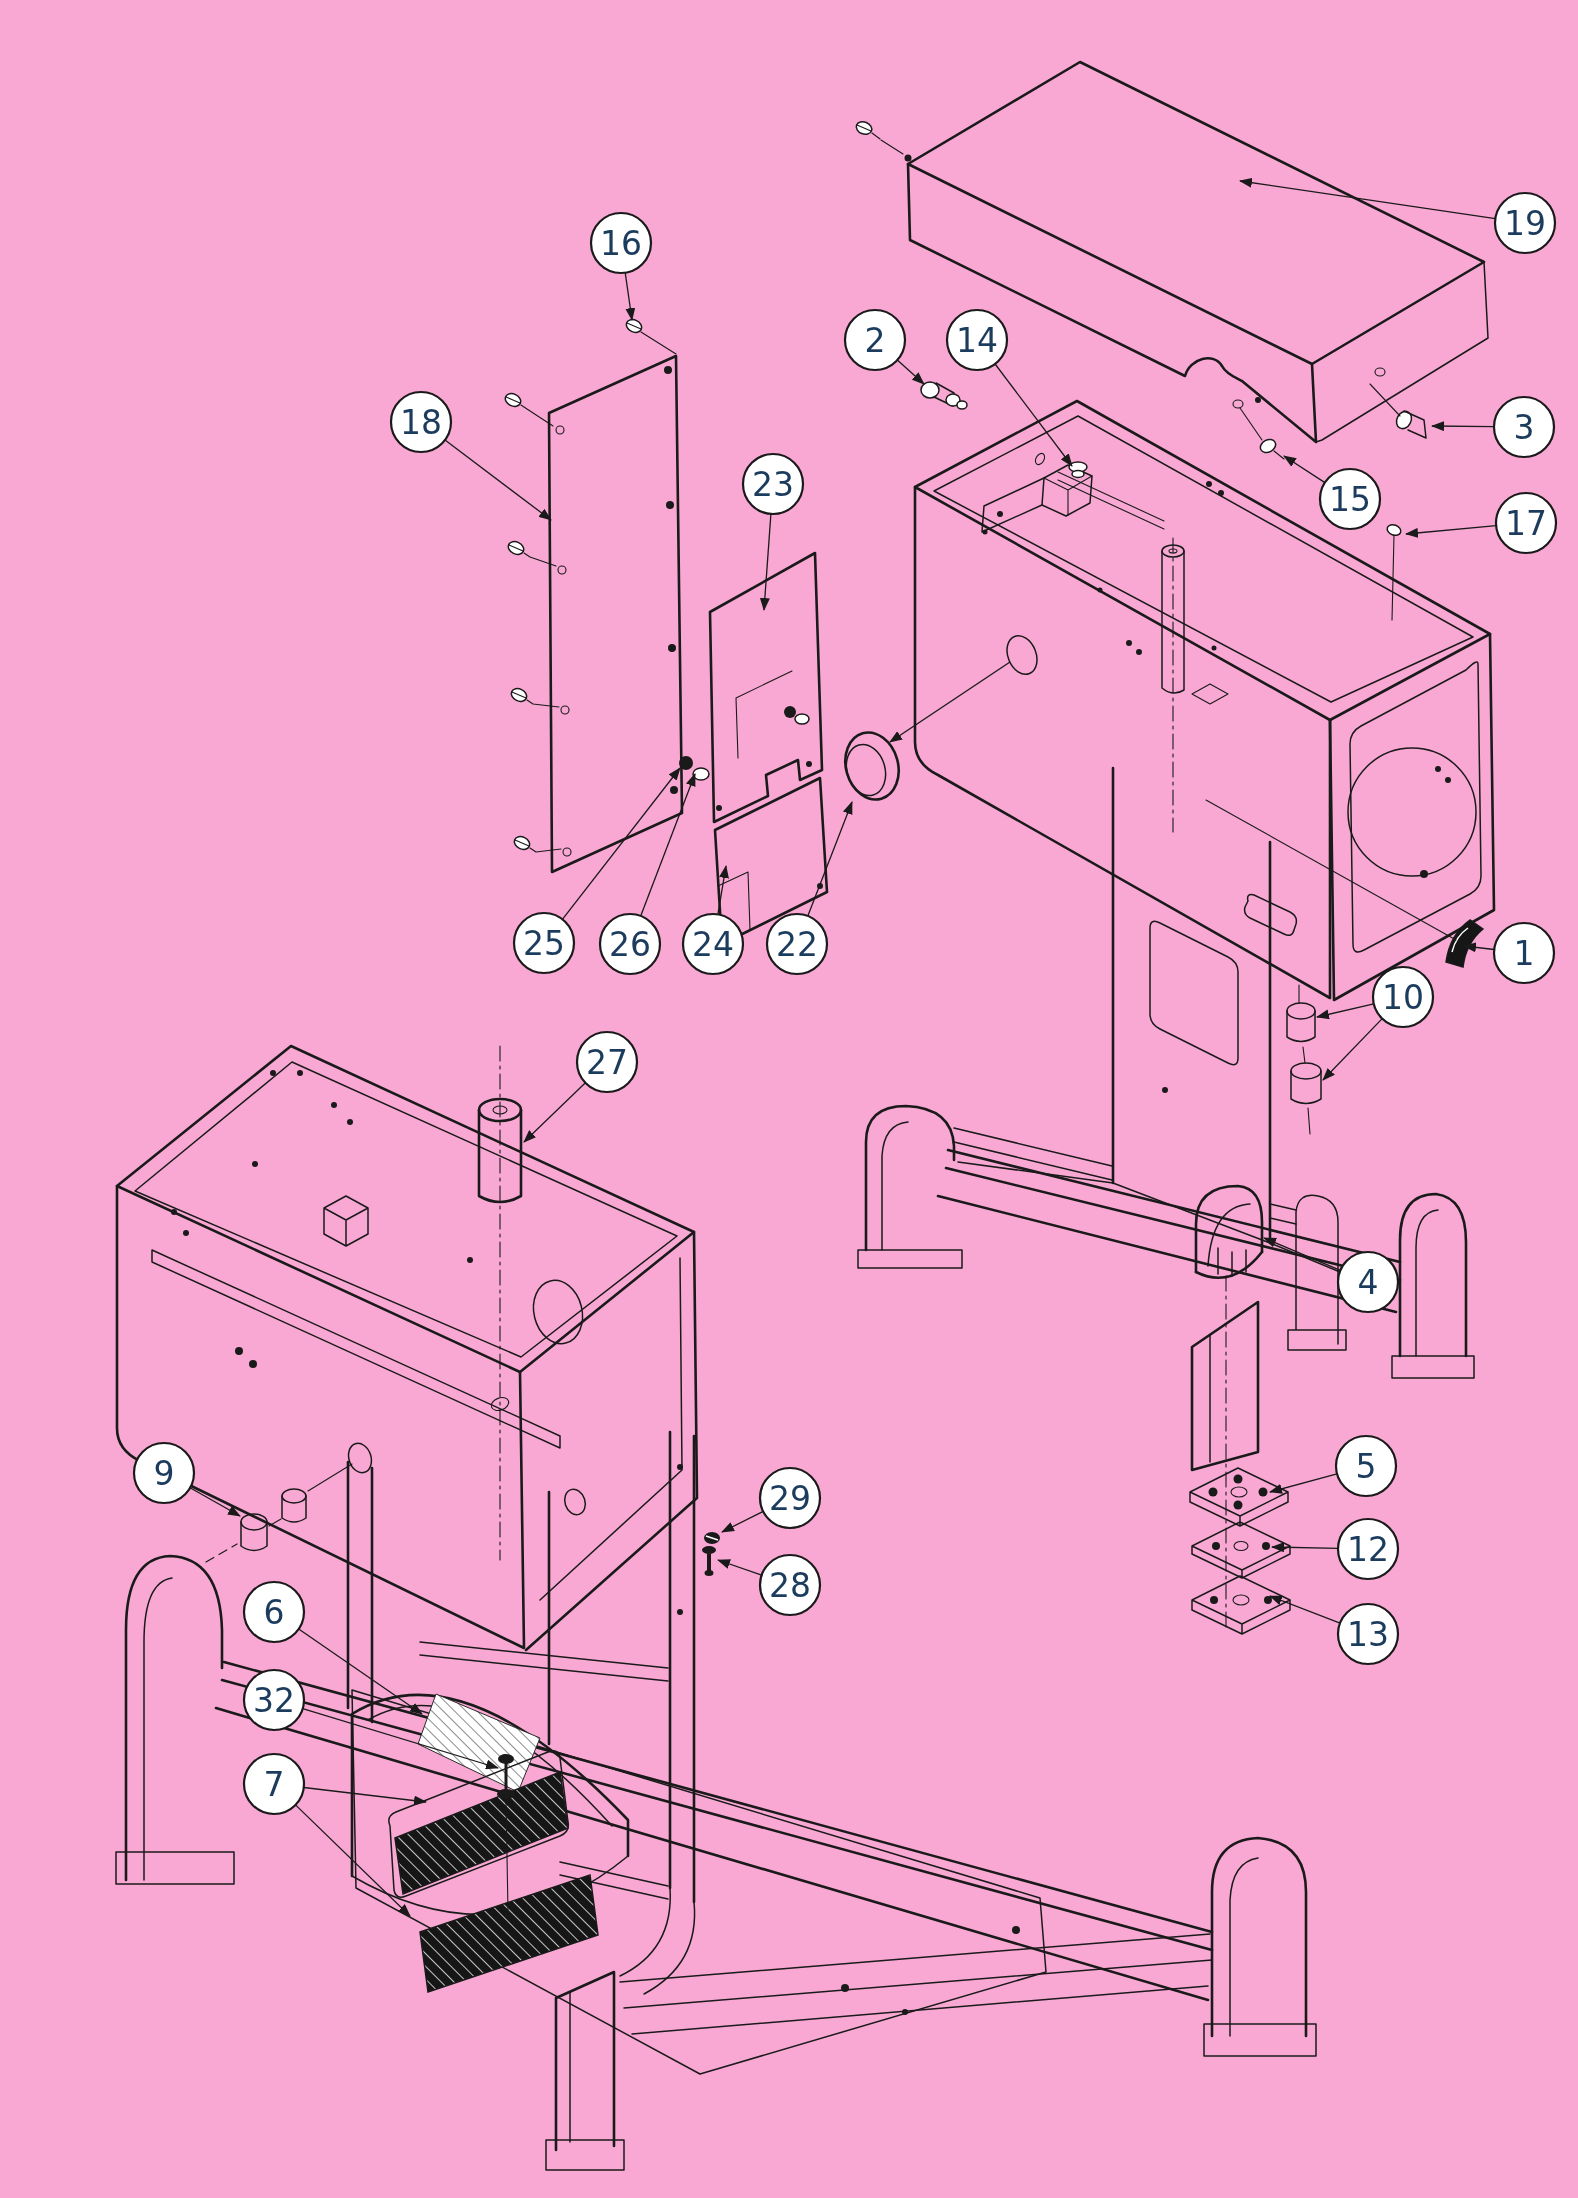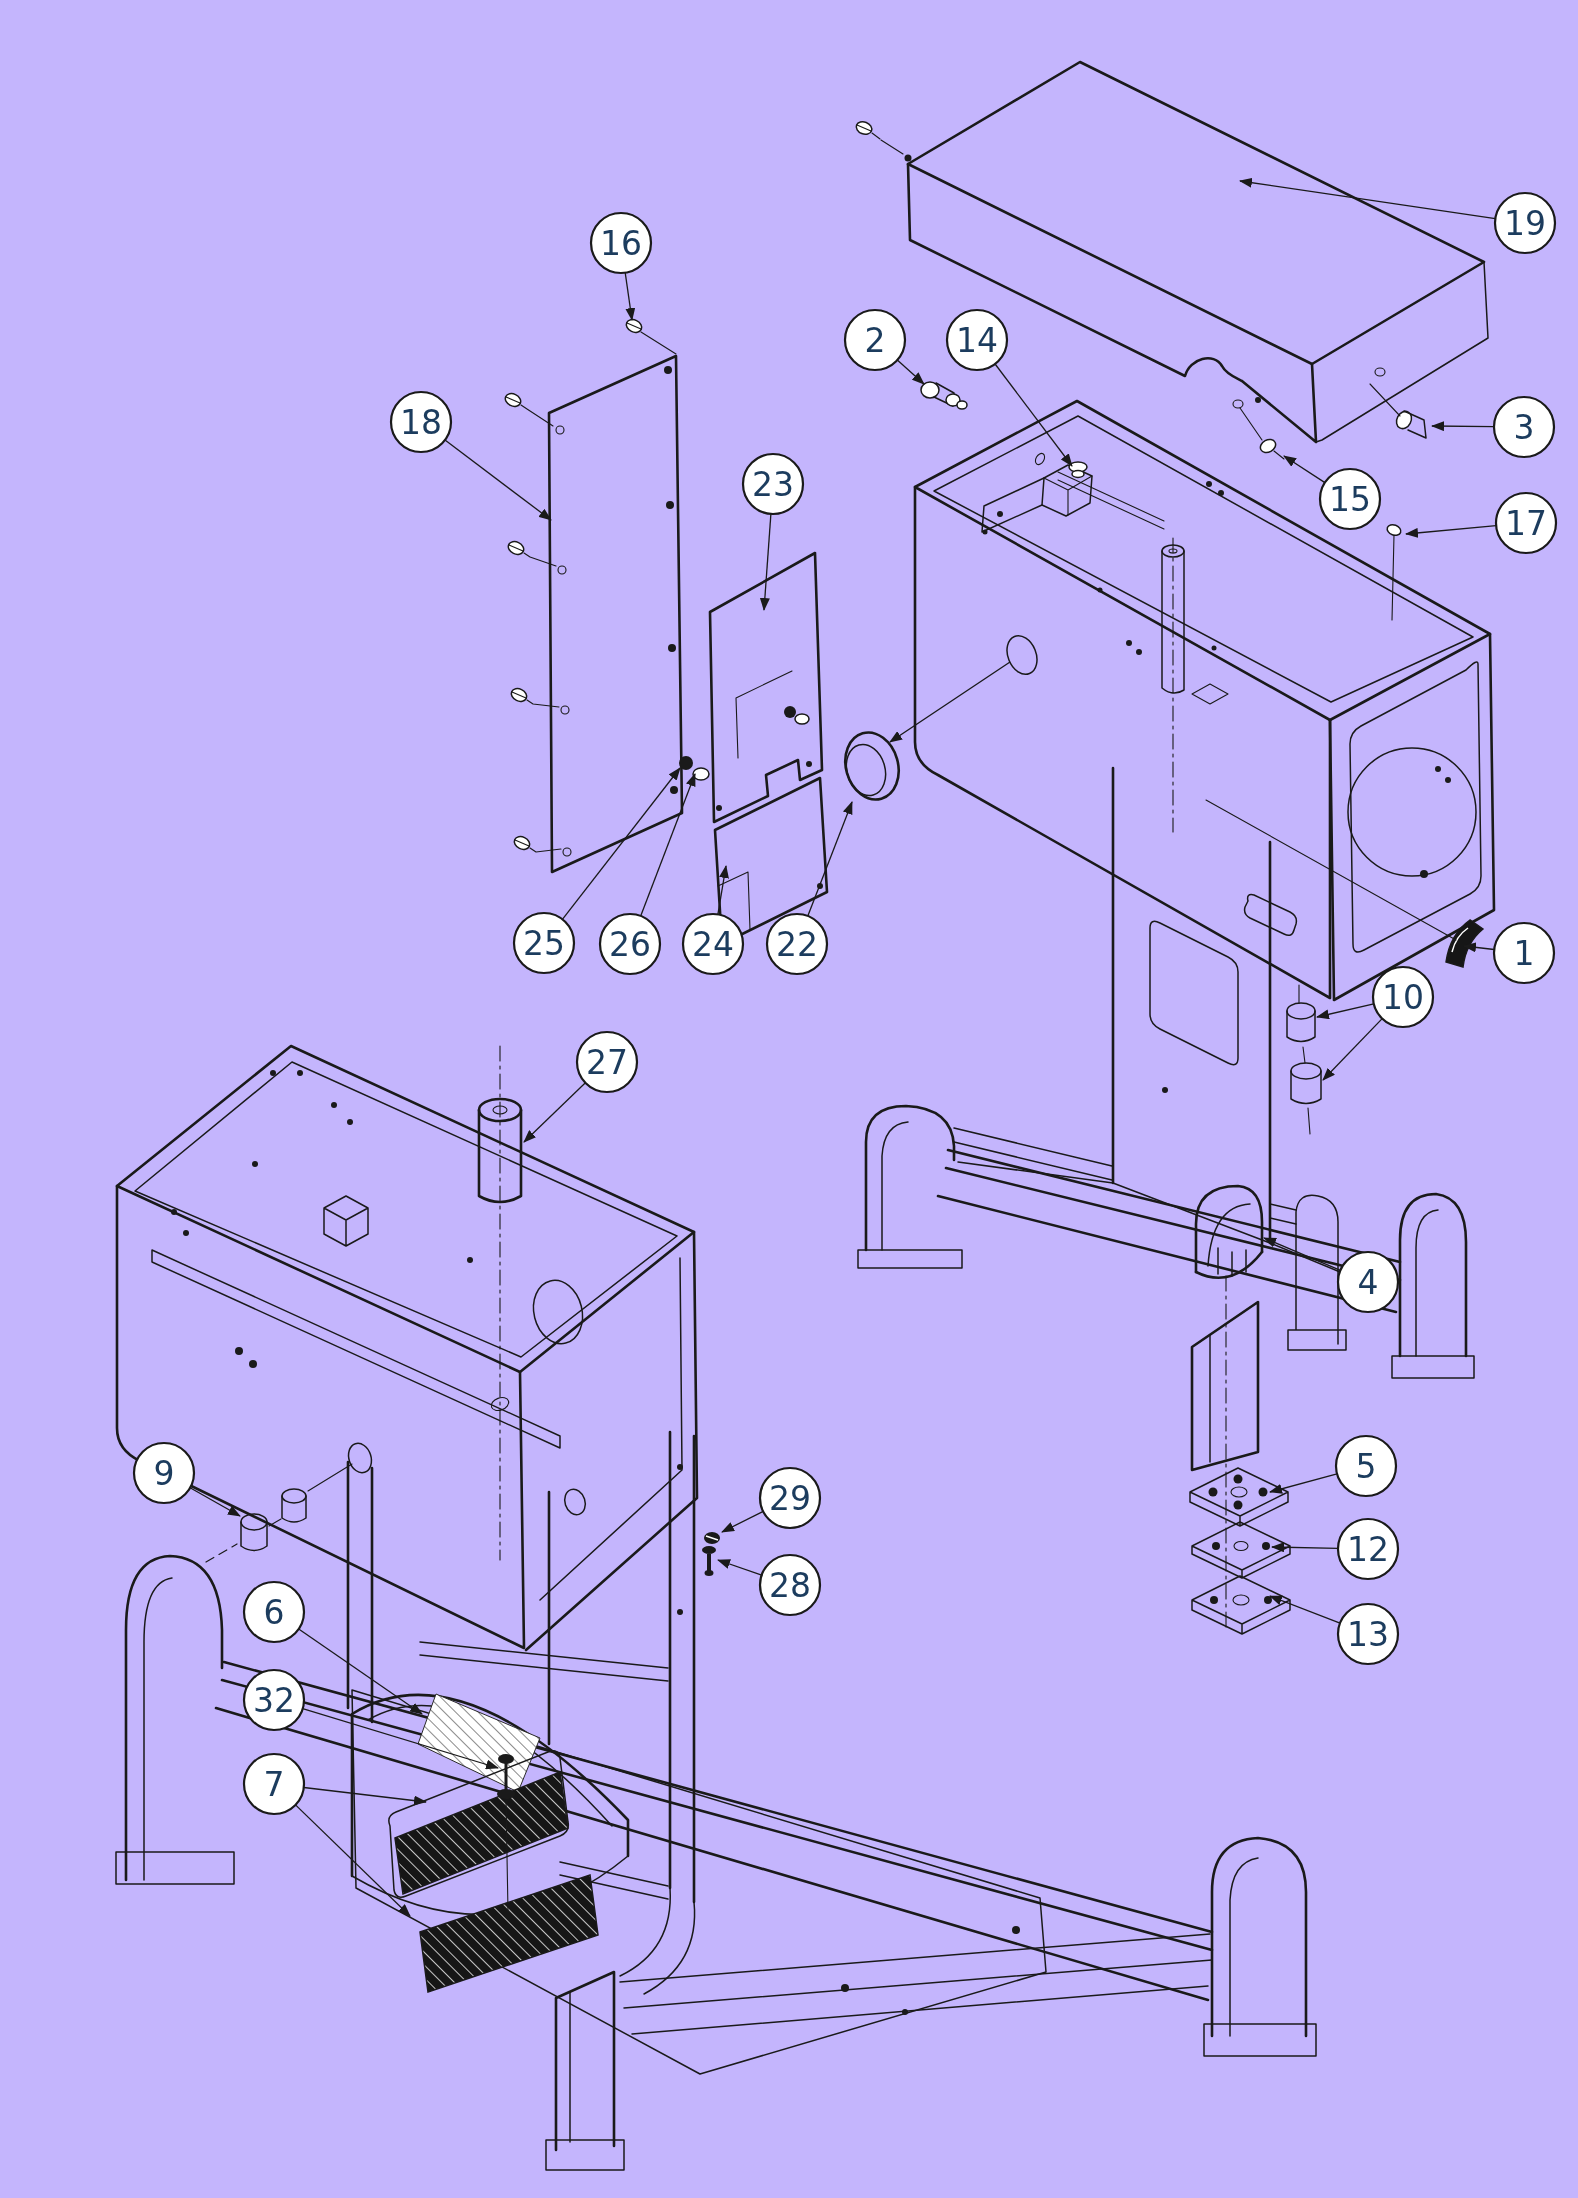--- a/index.html
+++ b/index.html
@@ -1,16 +1,16 @@
 <!DOCTYPE html>
 <html><head>
 <meta charset="utf-8">
 <style>
   html,body{margin:0;padding:0;background:#fff;}
-  .stage{position:relative;width:1578px;height:2198px;background:#c4b5fd;overflow:hidden;}
+  .stage{position:relative;width:1578px;height:2198px;background:#f9a8d4;overflow:hidden;}
   svg{position:absolute;left:0;top:0;}
   .ln{fill:none;stroke:#1a1a1a;stroke-linejoin:round;stroke-linecap:round;}
   .s2{stroke-width:2.6;}
   .s1{stroke-width:1.5;}
   .t{stroke-width:1.1;}
   .f{fill:#1a1a1a;stroke:none;}
   .wf{fill:#ffffff;stroke:#1a1a1a;stroke-width:1.5;}
   .dash{stroke-dasharray:15 5 3 5;stroke-width:1.1;}
   .dash2{stroke-dasharray:9 6;stroke-width:1.2;}
   .callout-circle{fill:#ffffff;stroke:#1a1a1a;stroke-width:2.2;}

